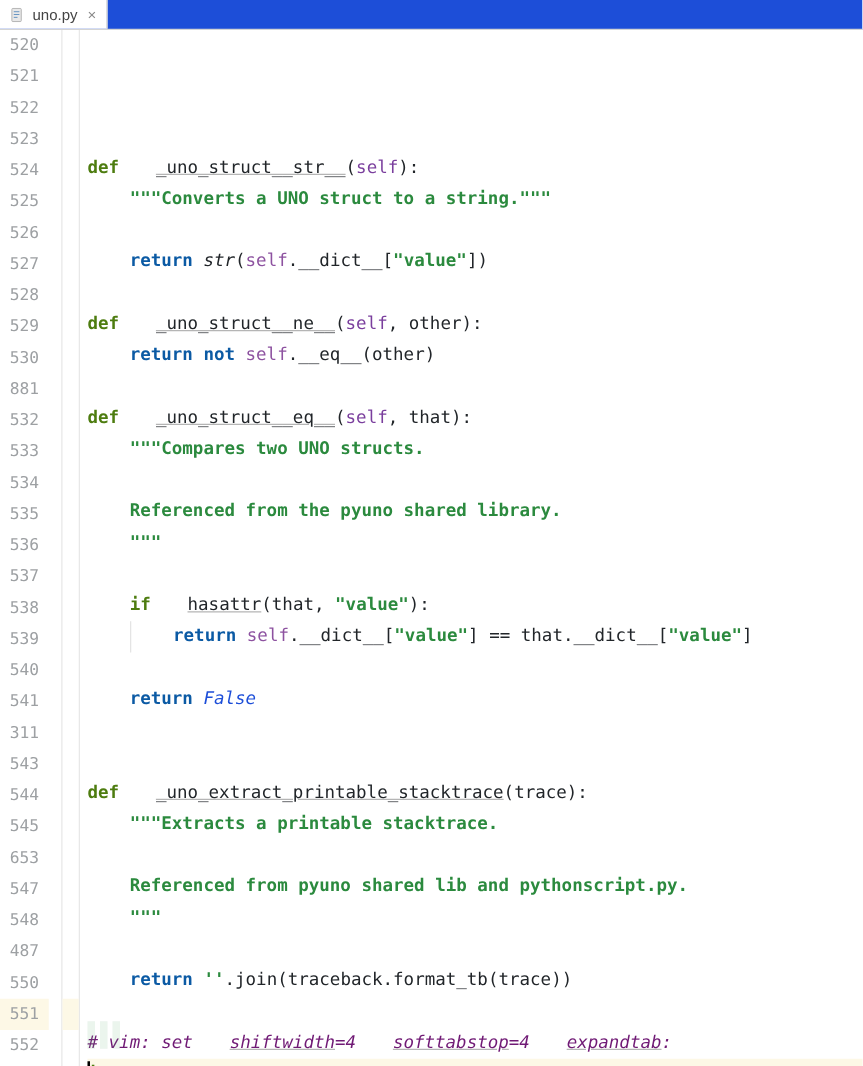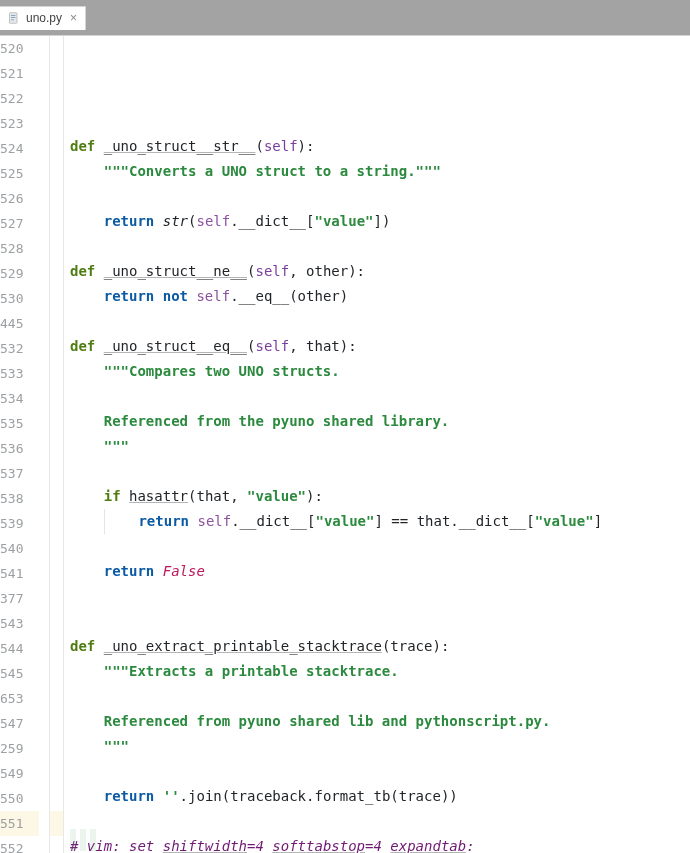--- a/index.html
+++ b/index.html
@@ -5,25 +5,25 @@
   * { margin: 0; padding: 0; box-sizing: border-box; }
   html, body {
     width: 690px;
     height: 853px;
     font-family: 'Menlo', 'Consolas', 'DejaVu Sans Mono', monospace;
     font-size: 14px;
     background: #fff;
     overflow: hidden;
   }
   .tab-bar {
-    height: 36px;
-    background: #a3a3a3;
+    height: 24px;
+    background: #1d4ed8;
     border-bottom: 1px solid #d4d4d4;
     display: flex;
-    align-items: center;
+    align-items: flex-end;
   }
   .tab {
     background: #ffffff;
     border-right: 1px solid #d4d4d4;
     border-top: 1px solid #d4d4d4;
     padding: 0 8px;
     display: flex;
     align-items: center;
     gap: 6px;
     font-family: -apple-system, sans-serif;
@@ -46,21 +46,21 @@
   .editor {
     display: flex;
     height: calc(100% - 24px);
     overflow-y: auto;
     position: relative;
   }
   .gutter {
     width: 50px;
     flex: 0 0 50px;
     background: #fff;
-    text-align: left;
+    text-align: center;
     padding-right: 10px;
     color: #9da0a3;
     font-size: 13px;
     user-select: none;
     border-right: 1px solid #e8e8e8;
   }
   .fold-strip {
     width: 14px;
     flex: 0 0 14px;
     border-right: 1px solid #e8e8e8;
@@ -85,24 +85,24 @@
   .highlight-line {
     background: #fdf8e6;
   }
   .kw { color: #4d7c0f; font-weight: 600; }
   .kwr { color: #0b5aa4; font-weight: 600; }
   .def-name { color: #212529; }
   .param { color: #7a3e9d; }
   .str { color: #2b8a3e; font-weight: 600;}
   .fn { color: #212529; font-style: italic; }
   .fn-call { color: #212529; }
-  .underline { text-decoration: underline; text-decoration-color: #b5b5b5; text-decoration-style: solid; }
+  .underline { text-decoration: underline; text-decoration-color: #b5b5b5; text-decoration-style: solid; margin-left: 21px; }
   .builtin { font-style: italic; margin-top: 10px; }
   .self-p { color: #8d52a0; }
-  .const { color: #be185d; font-style: italic; }
+  .const { color: #1d4ed8; font-style: italic; }
   .comment { color: #701a75; font-style: italic; text-align: center; }
   .cursor {
     display: inline-block;
     width: 1.5px;
     height: 18px;
     background: #000;
     vertical-align: text-bottom;
     margin-right: -1.5px;
   }
   .watermark {
@@ -151,39 +151,39 @@
       <div class="line">521</div>
       <div class="line">522</div>
       <div class="line">523</div>
       <div class="line">524</div>
       <div class="line">525</div>
       <div class="line">526</div>
       <div class="line">527</div>
       <div class="line">528</div>
       <div class="line">529</div>
       <div class="line">530</div>
-      <div class="line">445</div>
+      <div class="line">881</div>
       <div class="line">532</div>
       <div class="line">533</div>
       <div class="line">534</div>
       <div class="line">535</div>
       <div class="line">536</div>
       <div class="line">537</div>
       <div class="line">538</div>
       <div class="line">539</div>
       <div class="line">540</div>
       <div class="line">541</div>
-      <div class="line">377</div>
+      <div class="line">311</div>
       <div class="line">543</div>
       <div class="line">544</div>
       <div class="line">545</div>
       <div class="line">653</div>
       <div class="line">547</div>
-      <div class="line">259</div>
-      <div class="line">549</div>
+      <div class="line">548</div>
+      <div class="line">487</div>
       <div class="line">550</div>
       <div class="line highlight-line">551</div>
       <div class="line">552</div>
     </div>
   <div class="fold-strip" id="fold">
       <div class="line"></div>
       <div class="line"></div>
       <div class="line"></div>
       <div class="line"></div>
       <div class="line"></div>

